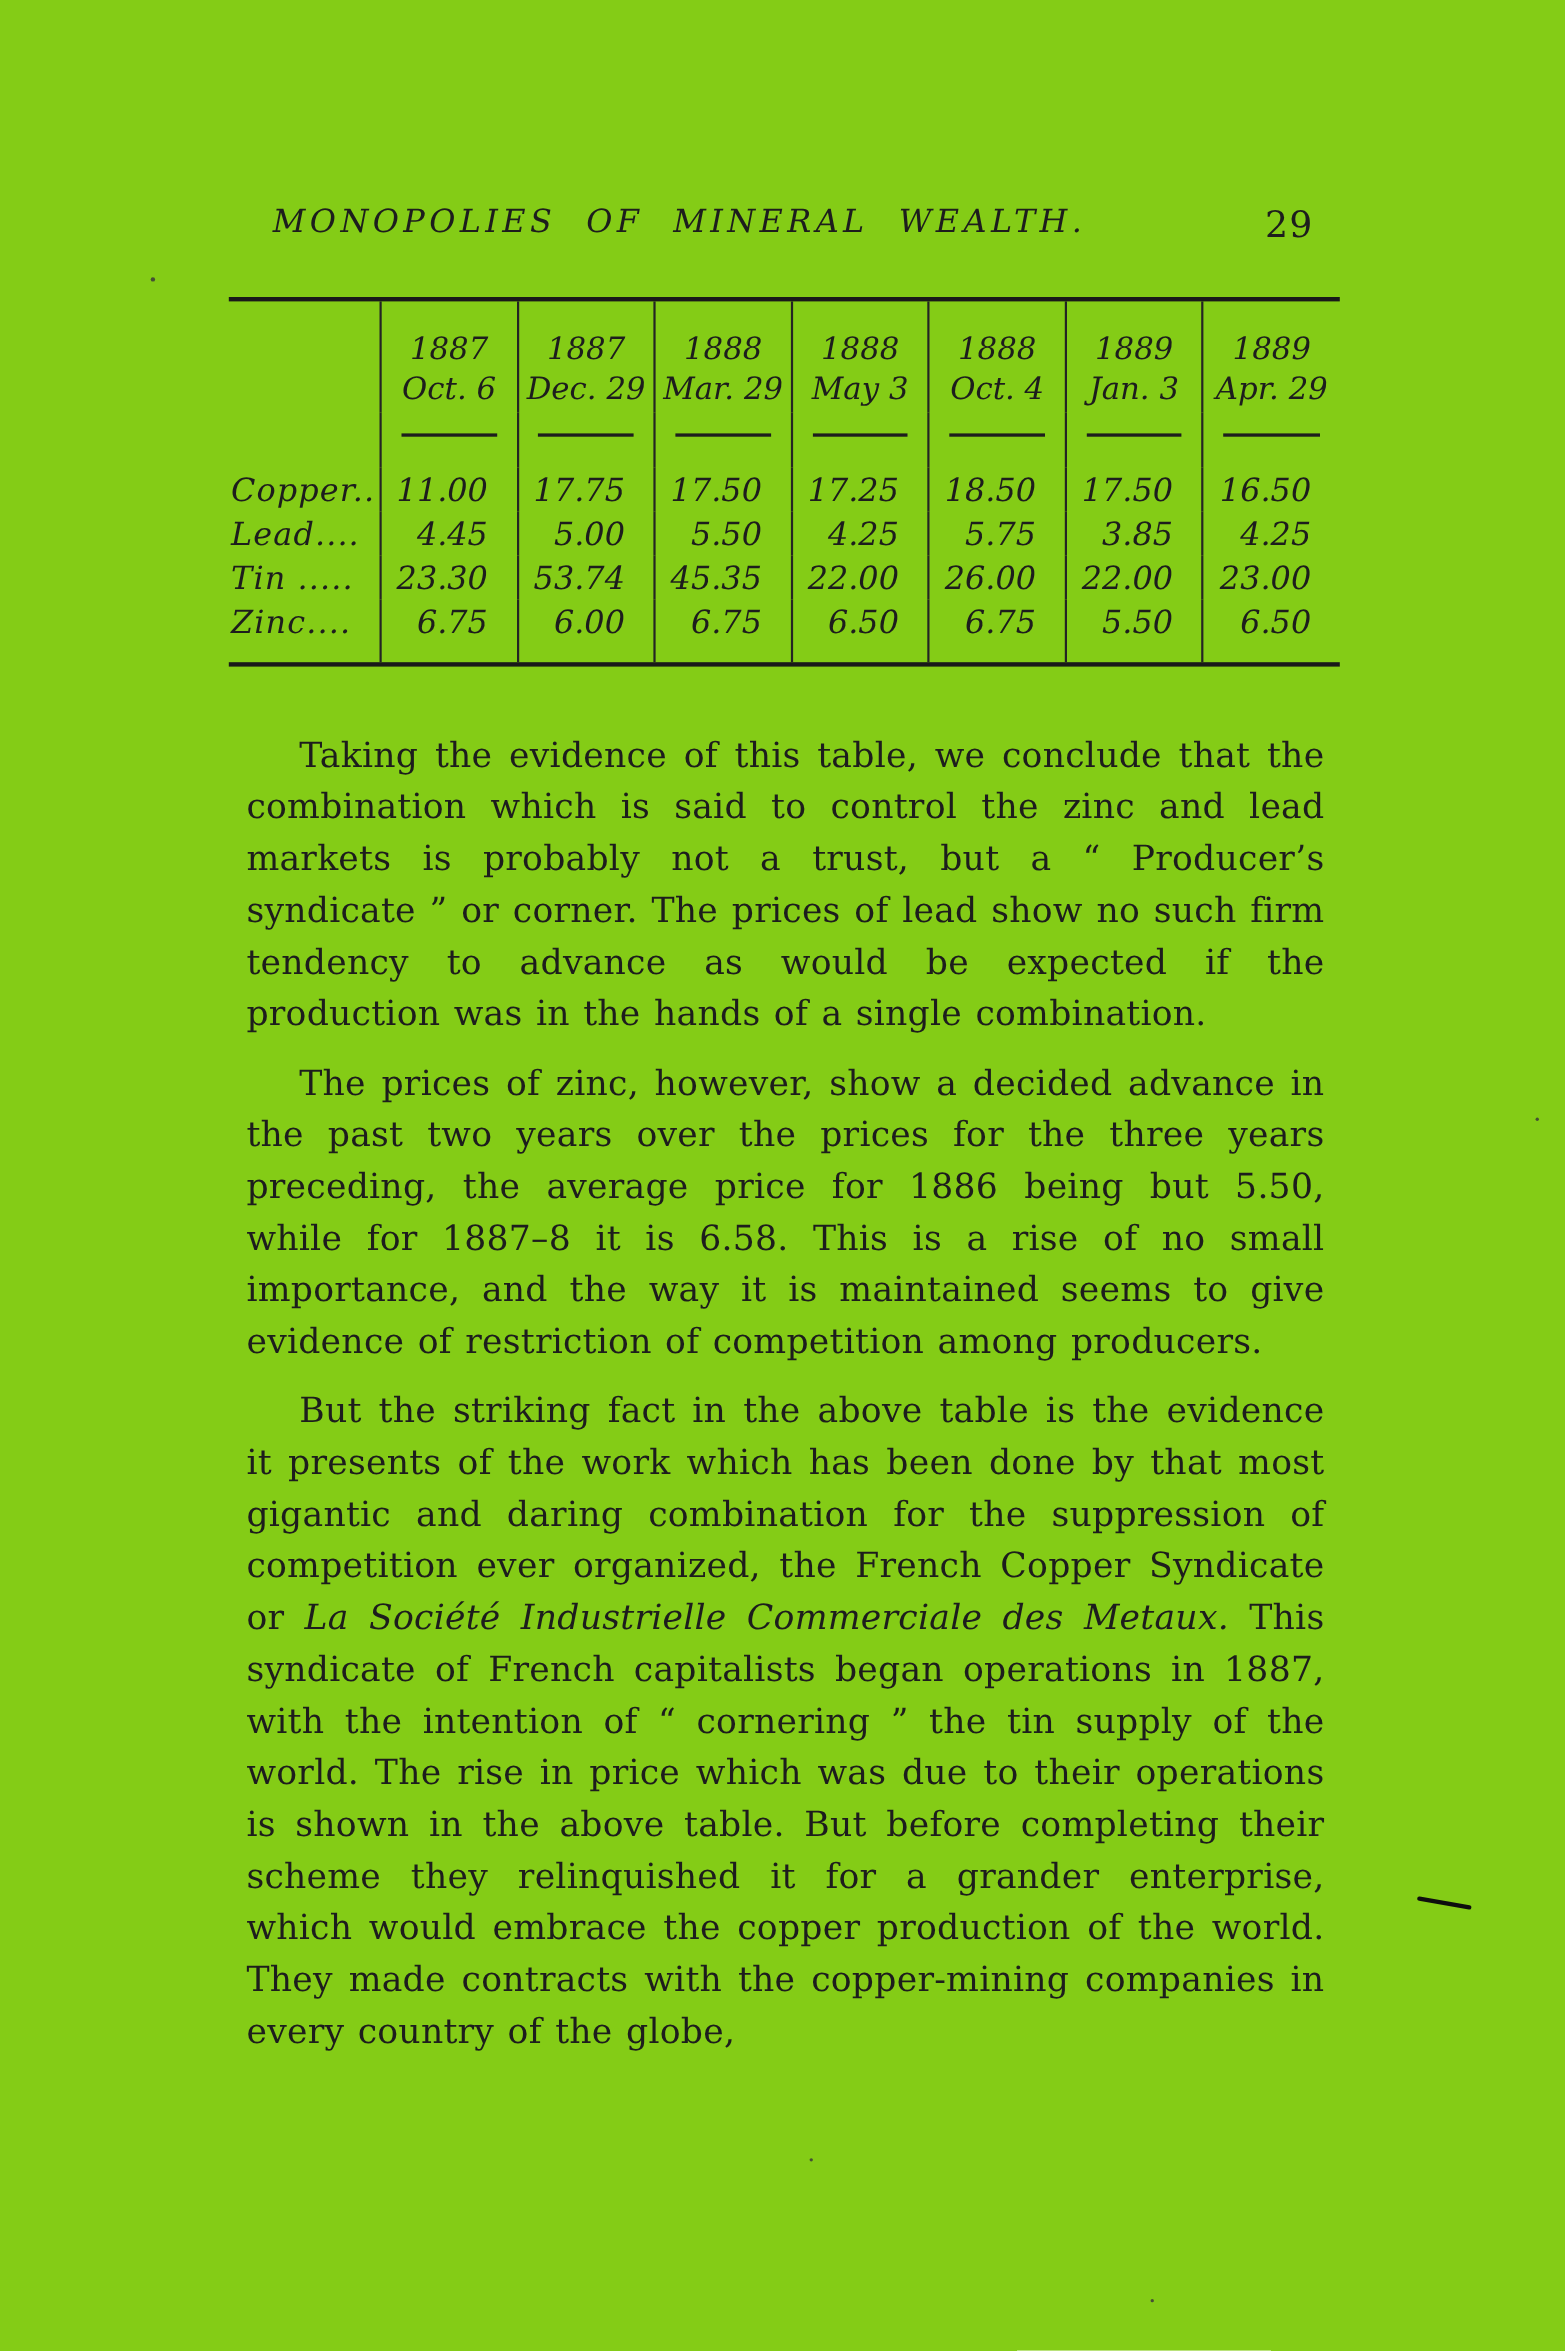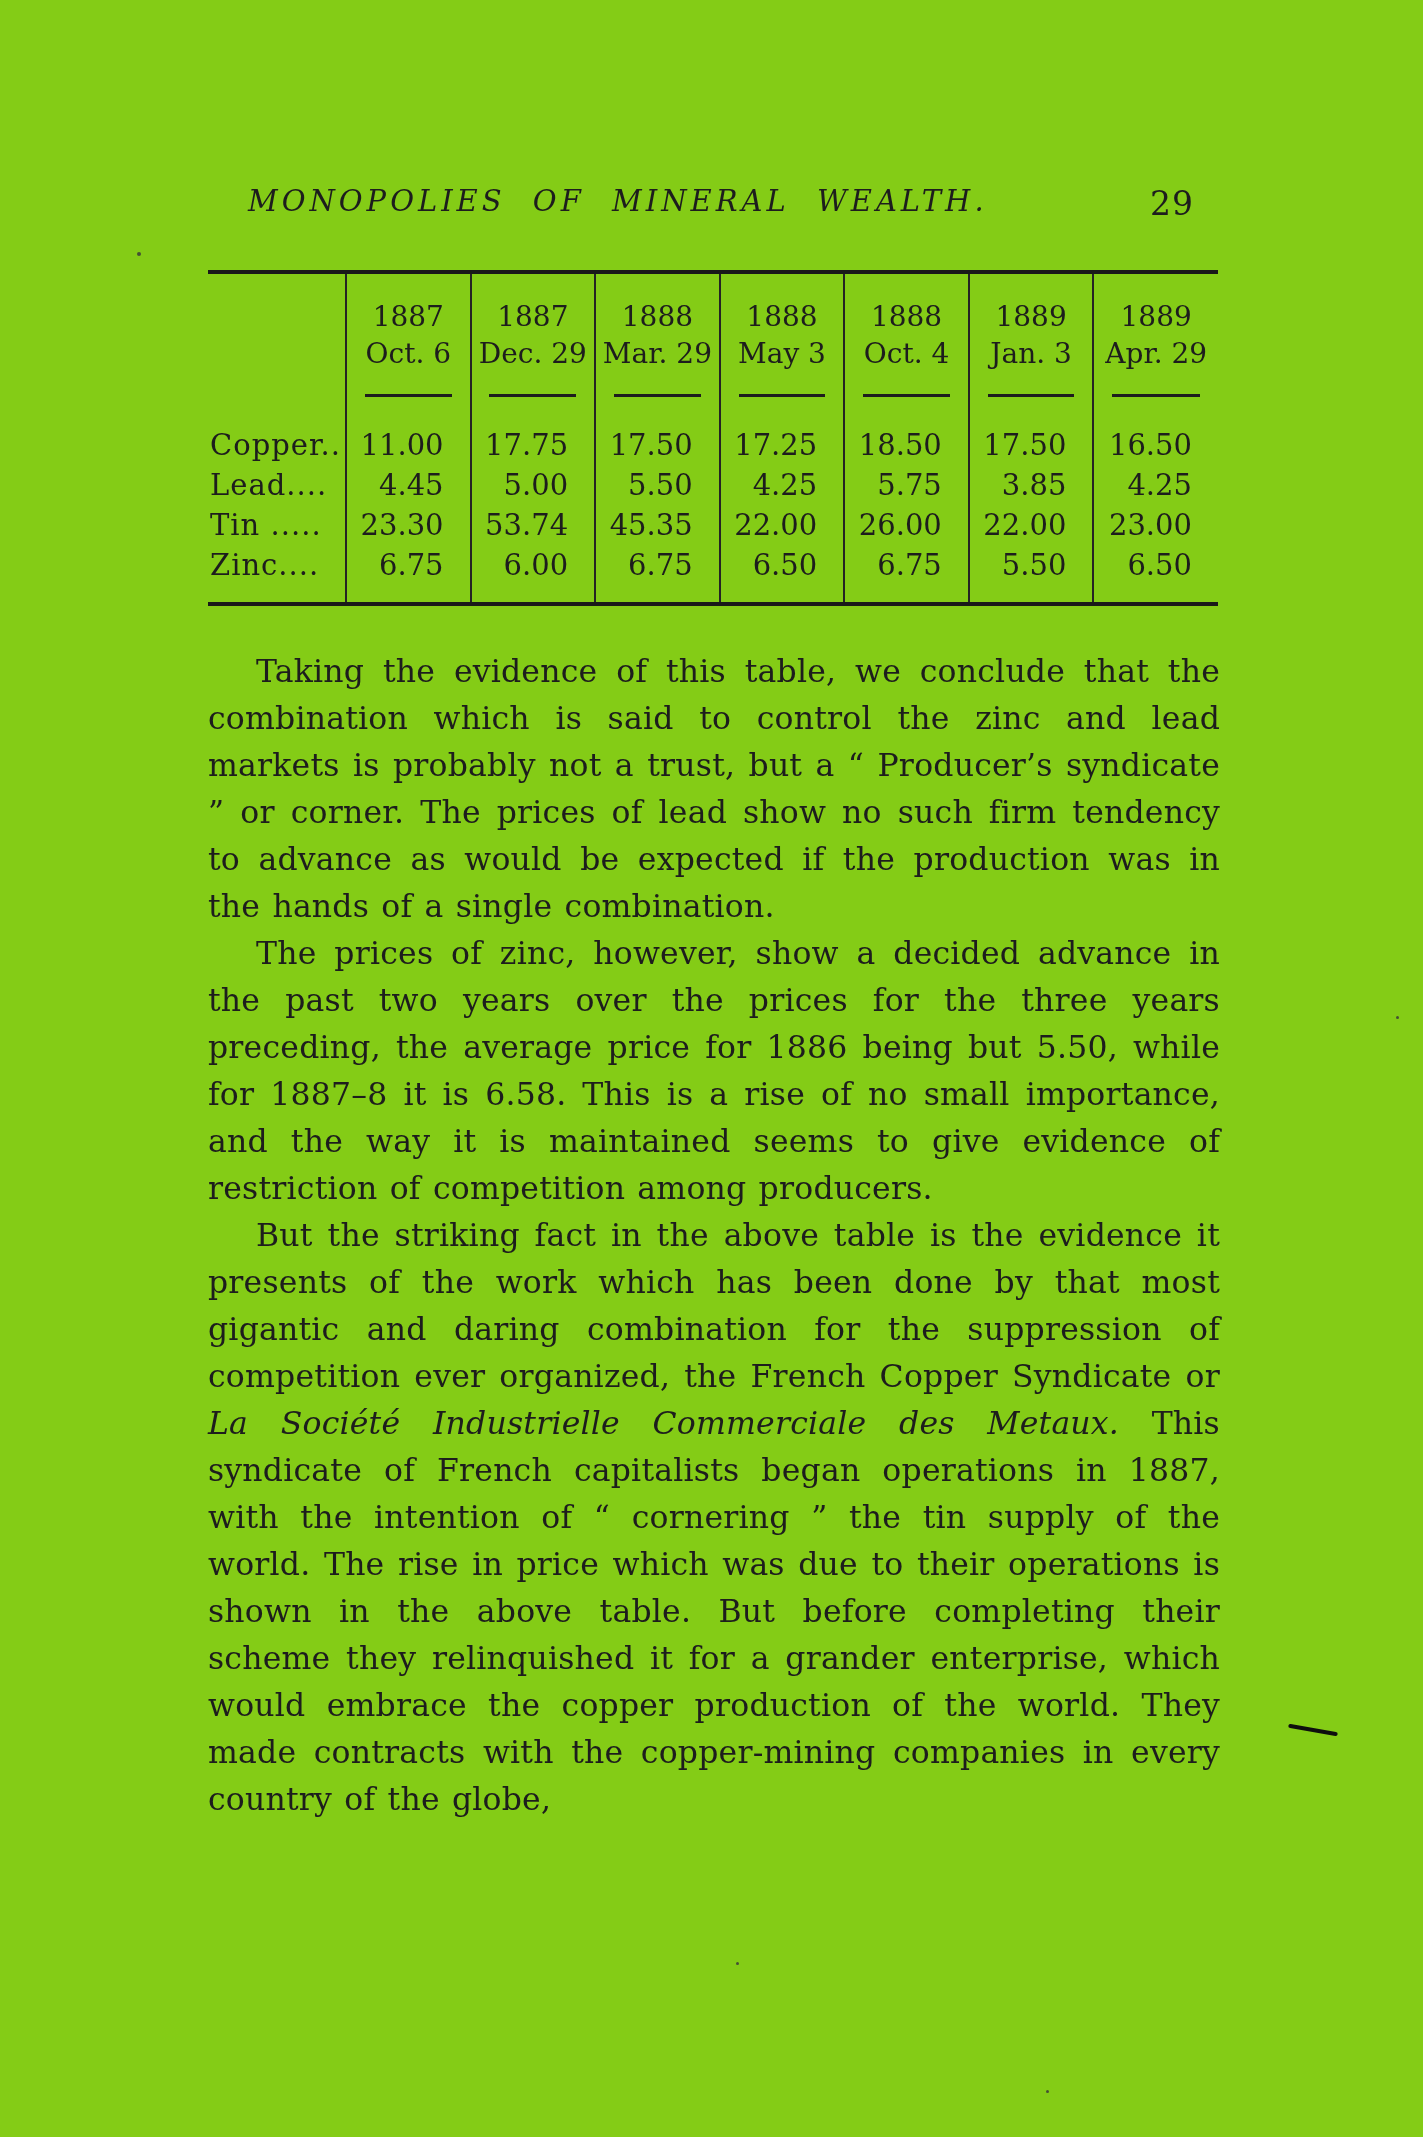--- a/index.html
+++ b/index.html
@@ -32,20 +32,21 @@
     border-top:4px solid #191919;
     border-bottom:4px solid #191919;
   }
   table.price-table {
     width:100%; border-collapse:collapse; table-layout:fixed;
   }
   .price-table th, .price-table td {
     border-left:2px solid #242424;
     font-weight:normal;
     padding:1px;
+    font-style:italic;
   }
   .price-table th:first-child, .price-table td:first-child { border-left:none;margin-left:28px; }
   .price-table thead tr.dates th {
     vertical-align:top; padding-top:24px; height:76px;
     font-size:28px; line-height:37px; text-align:center;
   }
   .price-table tr.dashes td { height:48px; vertical-align:top; }
   .price-table tr.dashes .dash {
     height:3px; background:#1d1d1d; width:72%; margin:18px auto 0;
   }
@@ -55,21 +56,21 @@
   .price-table tbody .label { text-align:left; padding-left:2px; letter-spacing:1px; }
   .price-table tbody .value { text-align:right; padding-right:26px; }
   .price-table tbody tr:last-child td { padding-bottom:18px; }
 
   
   .body-copy {
     position:absolute; left:208px; top:648px; width:1012px;
     font-size:31.5px; line-height:47px; text-align:justify;
     letter-spacing:0.2px; word-spacing:2px;
   }
-  .body-copy p { margin:0; text-indent:48px; }
+  .body-copy p { margin:16px; text-indent:48px; }
   .italic { font-style:italic; }
 
   
   .pen-mark {
     position:absolute; left:1288px; top:1728px; width:50px; height:4px;
     background:#0e0e0e; border-radius:3px; transform:rotate(10deg);
   }
   .speck { position:absolute; width:4px; height:4px; border-radius:50%; background:#3a3a3a; opacity:.85; }
   .speck.s1 { left:137px; top:252px; }
   .speck.s2 { left:1396px; top:1016px; width:3px; height:3px; }

